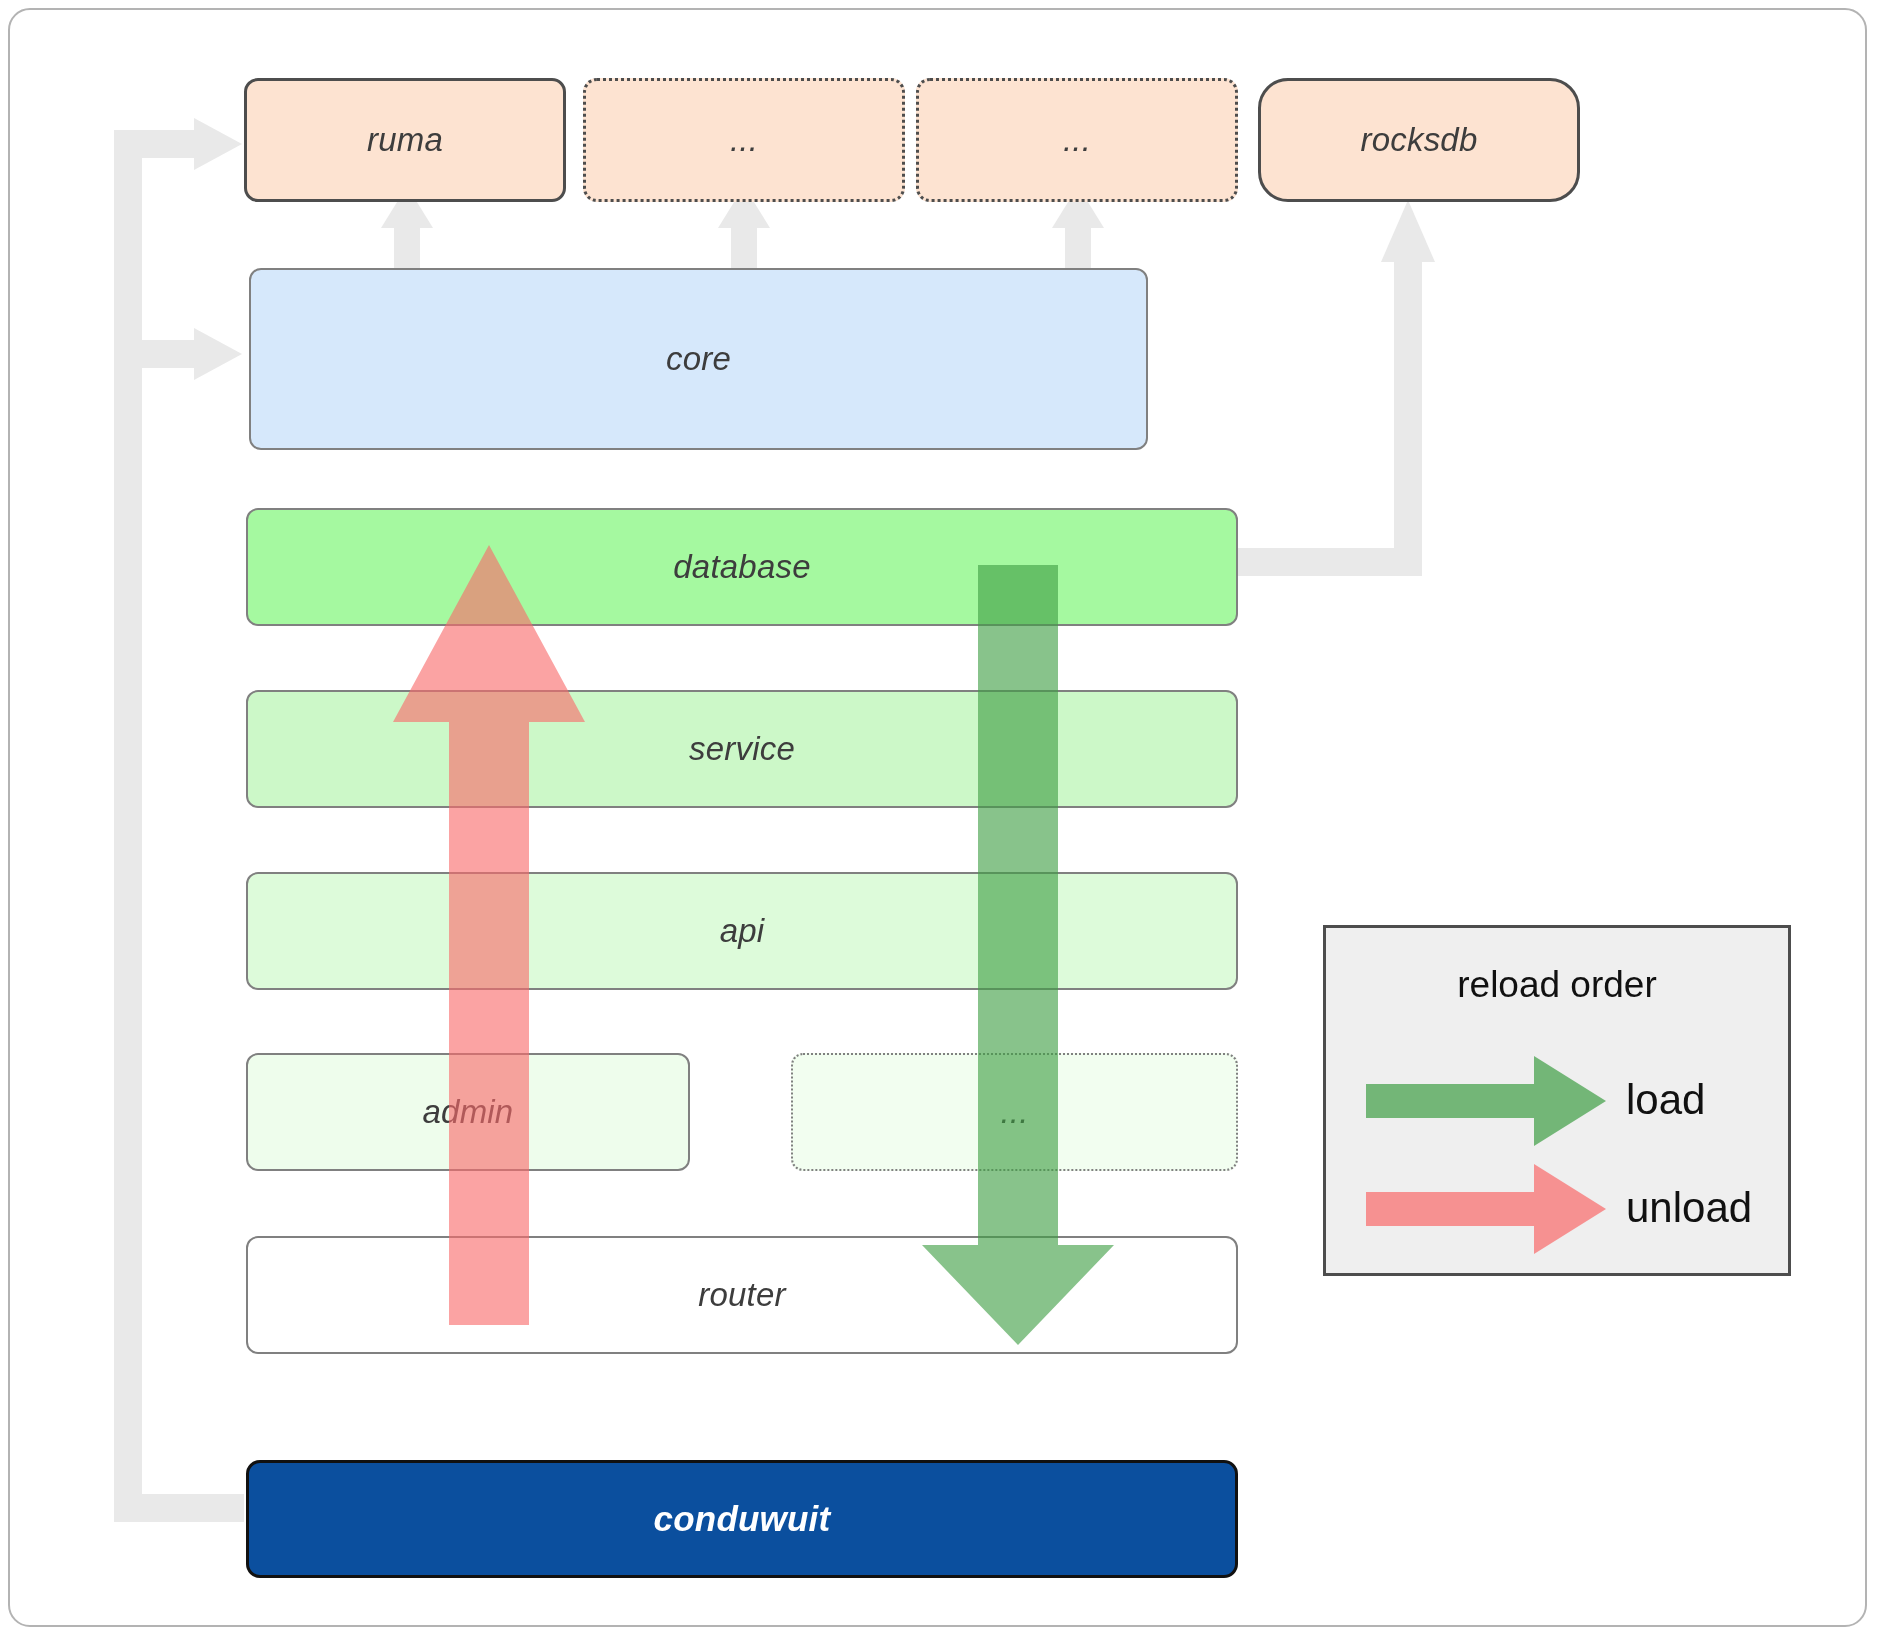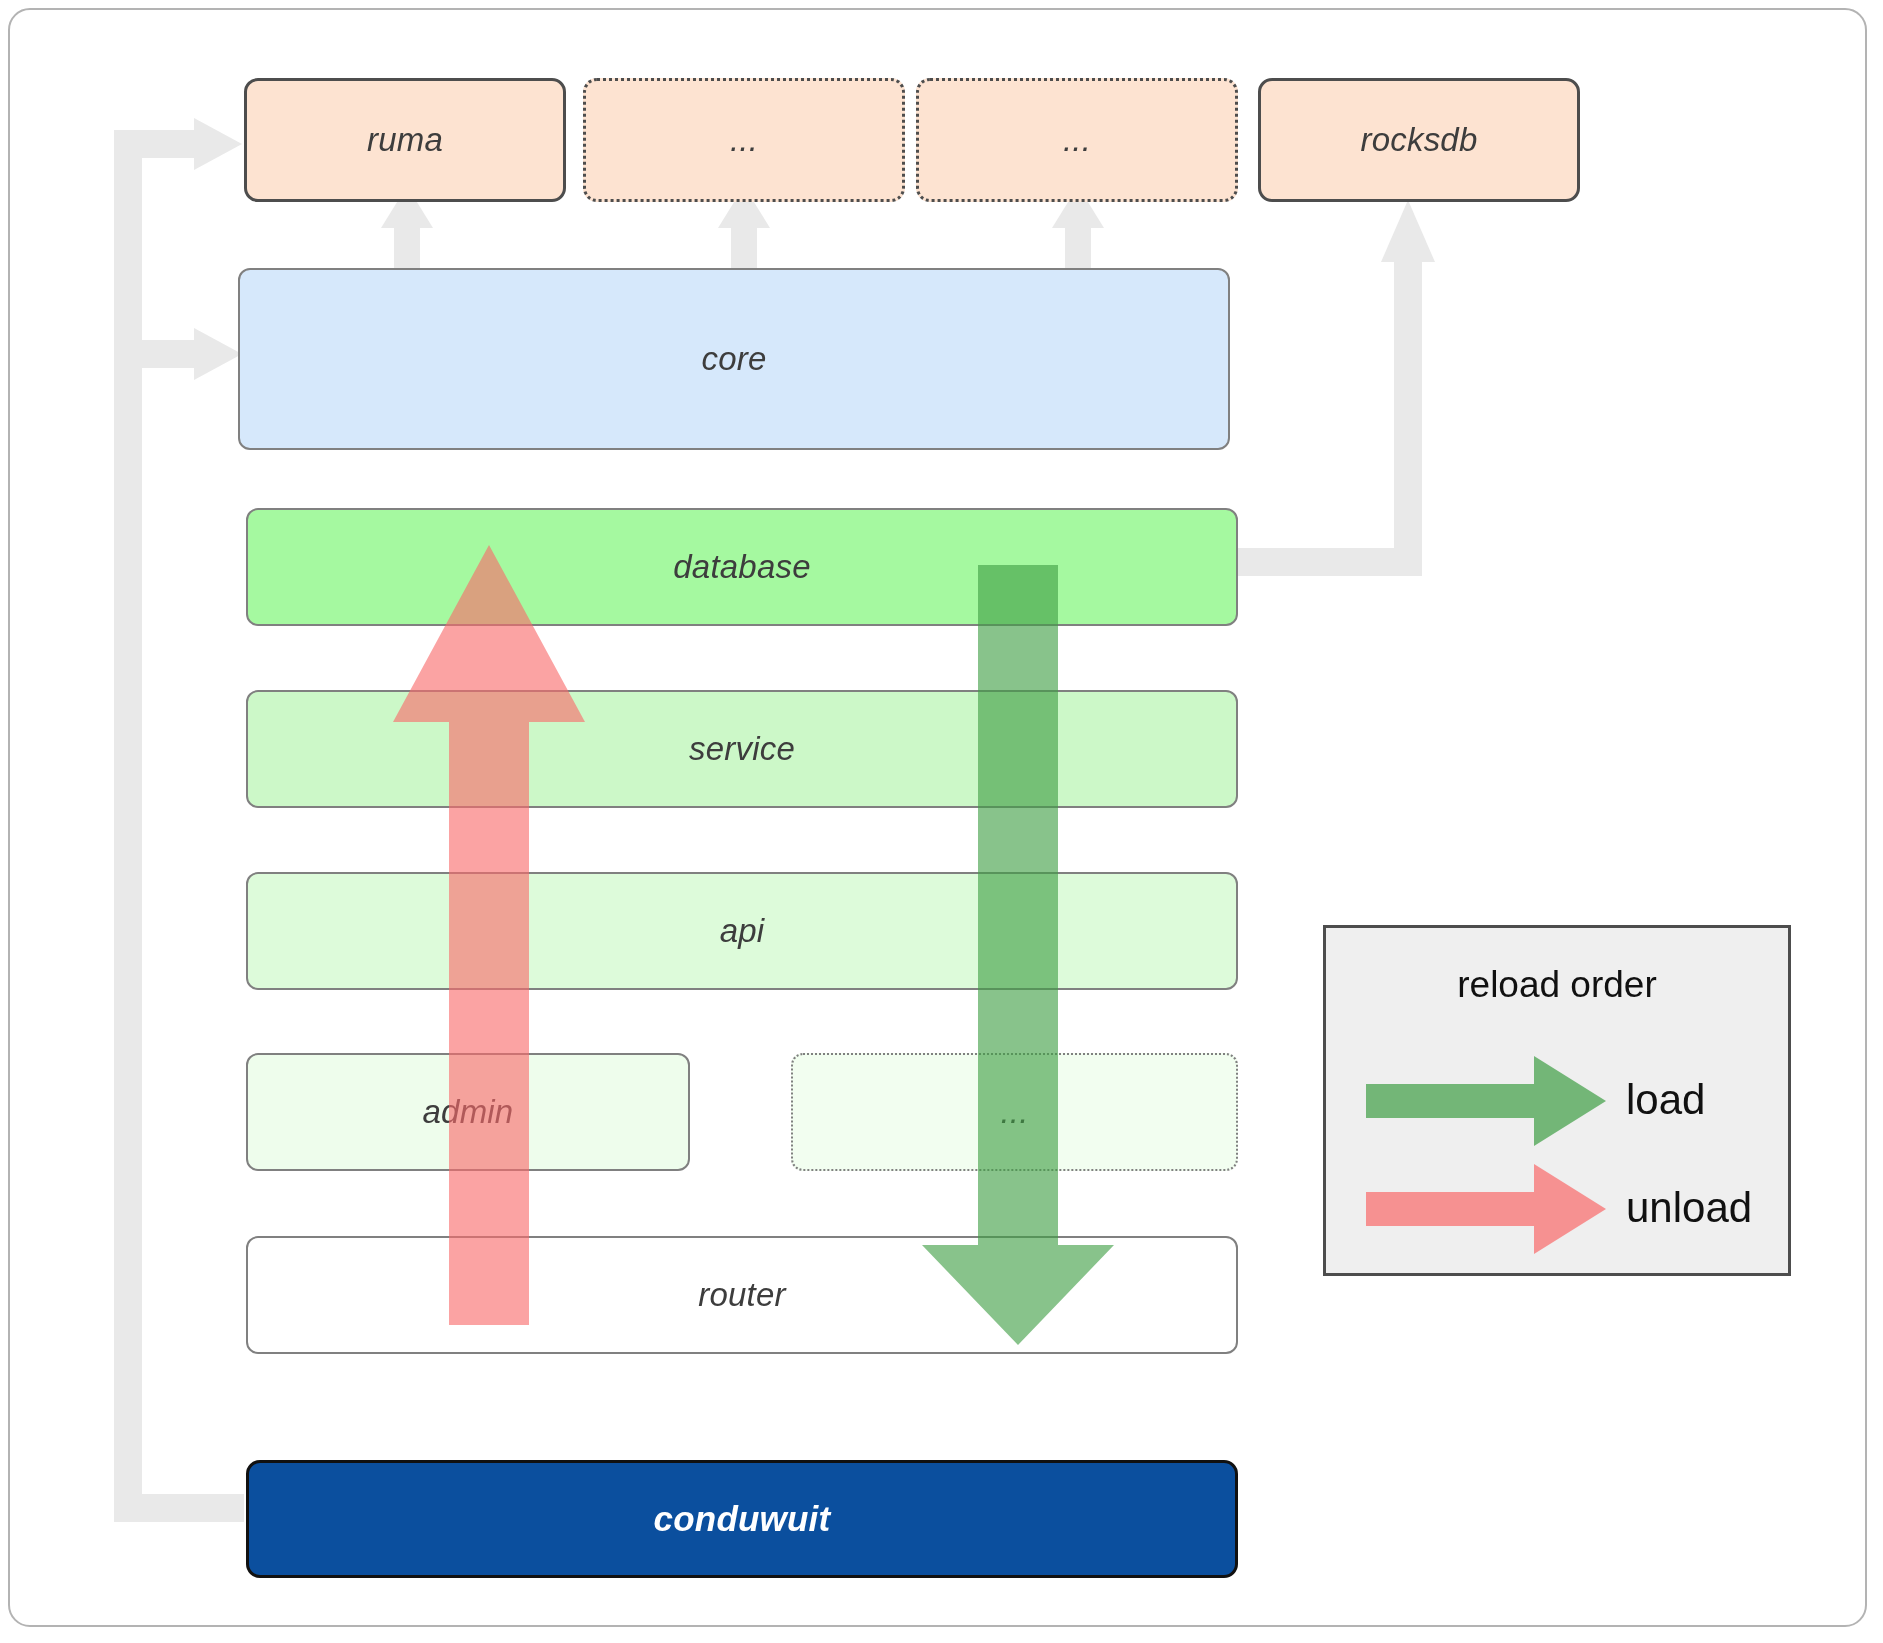--- a/index.html
+++ b/index.html
@@ -148,25 +148,25 @@
   </div>
 
   <div class="node dep dashed" style="left:583px; top:78px; width:322px; height:124px;">
     <span class="lbl">...</span>
   </div>
 
   <div class="node dep dashed" style="left:916px; top:78px; width:322px; height:124px;">
     <span class="lbl">...</span>
   </div>
 
-  <div class="node dep" style="left:1258px; top:78px; width:322px; height:124px;">
+  <div class="node dep" style="left:1258px; top:78px; width:322px; height:124px;border-radius:30px;">
     <span class="lbl">rocksdb</span>
   </div>
 
-  <div class="node layer" style="left:238px; top:268px; width:992px; height:182px; background:#d6e8fb;">
+  <div class="node layer" style="left:249px; top:268px; width:899px; height:182px; background:#d6e8fb;">
     <span class="lbl">core</span>
   </div>
 
   <div class="node layer" style="left:246px; top:508px; width:992px; height:118px; background:#a5f9a0;">
     <span class="lbl">database</span>
   </div>
 
   <div class="node layer" style="left:246px; top:690px; width:992px; height:118px; background:#ccf8c8;">
     <span class="lbl">service</span>
   </div>

